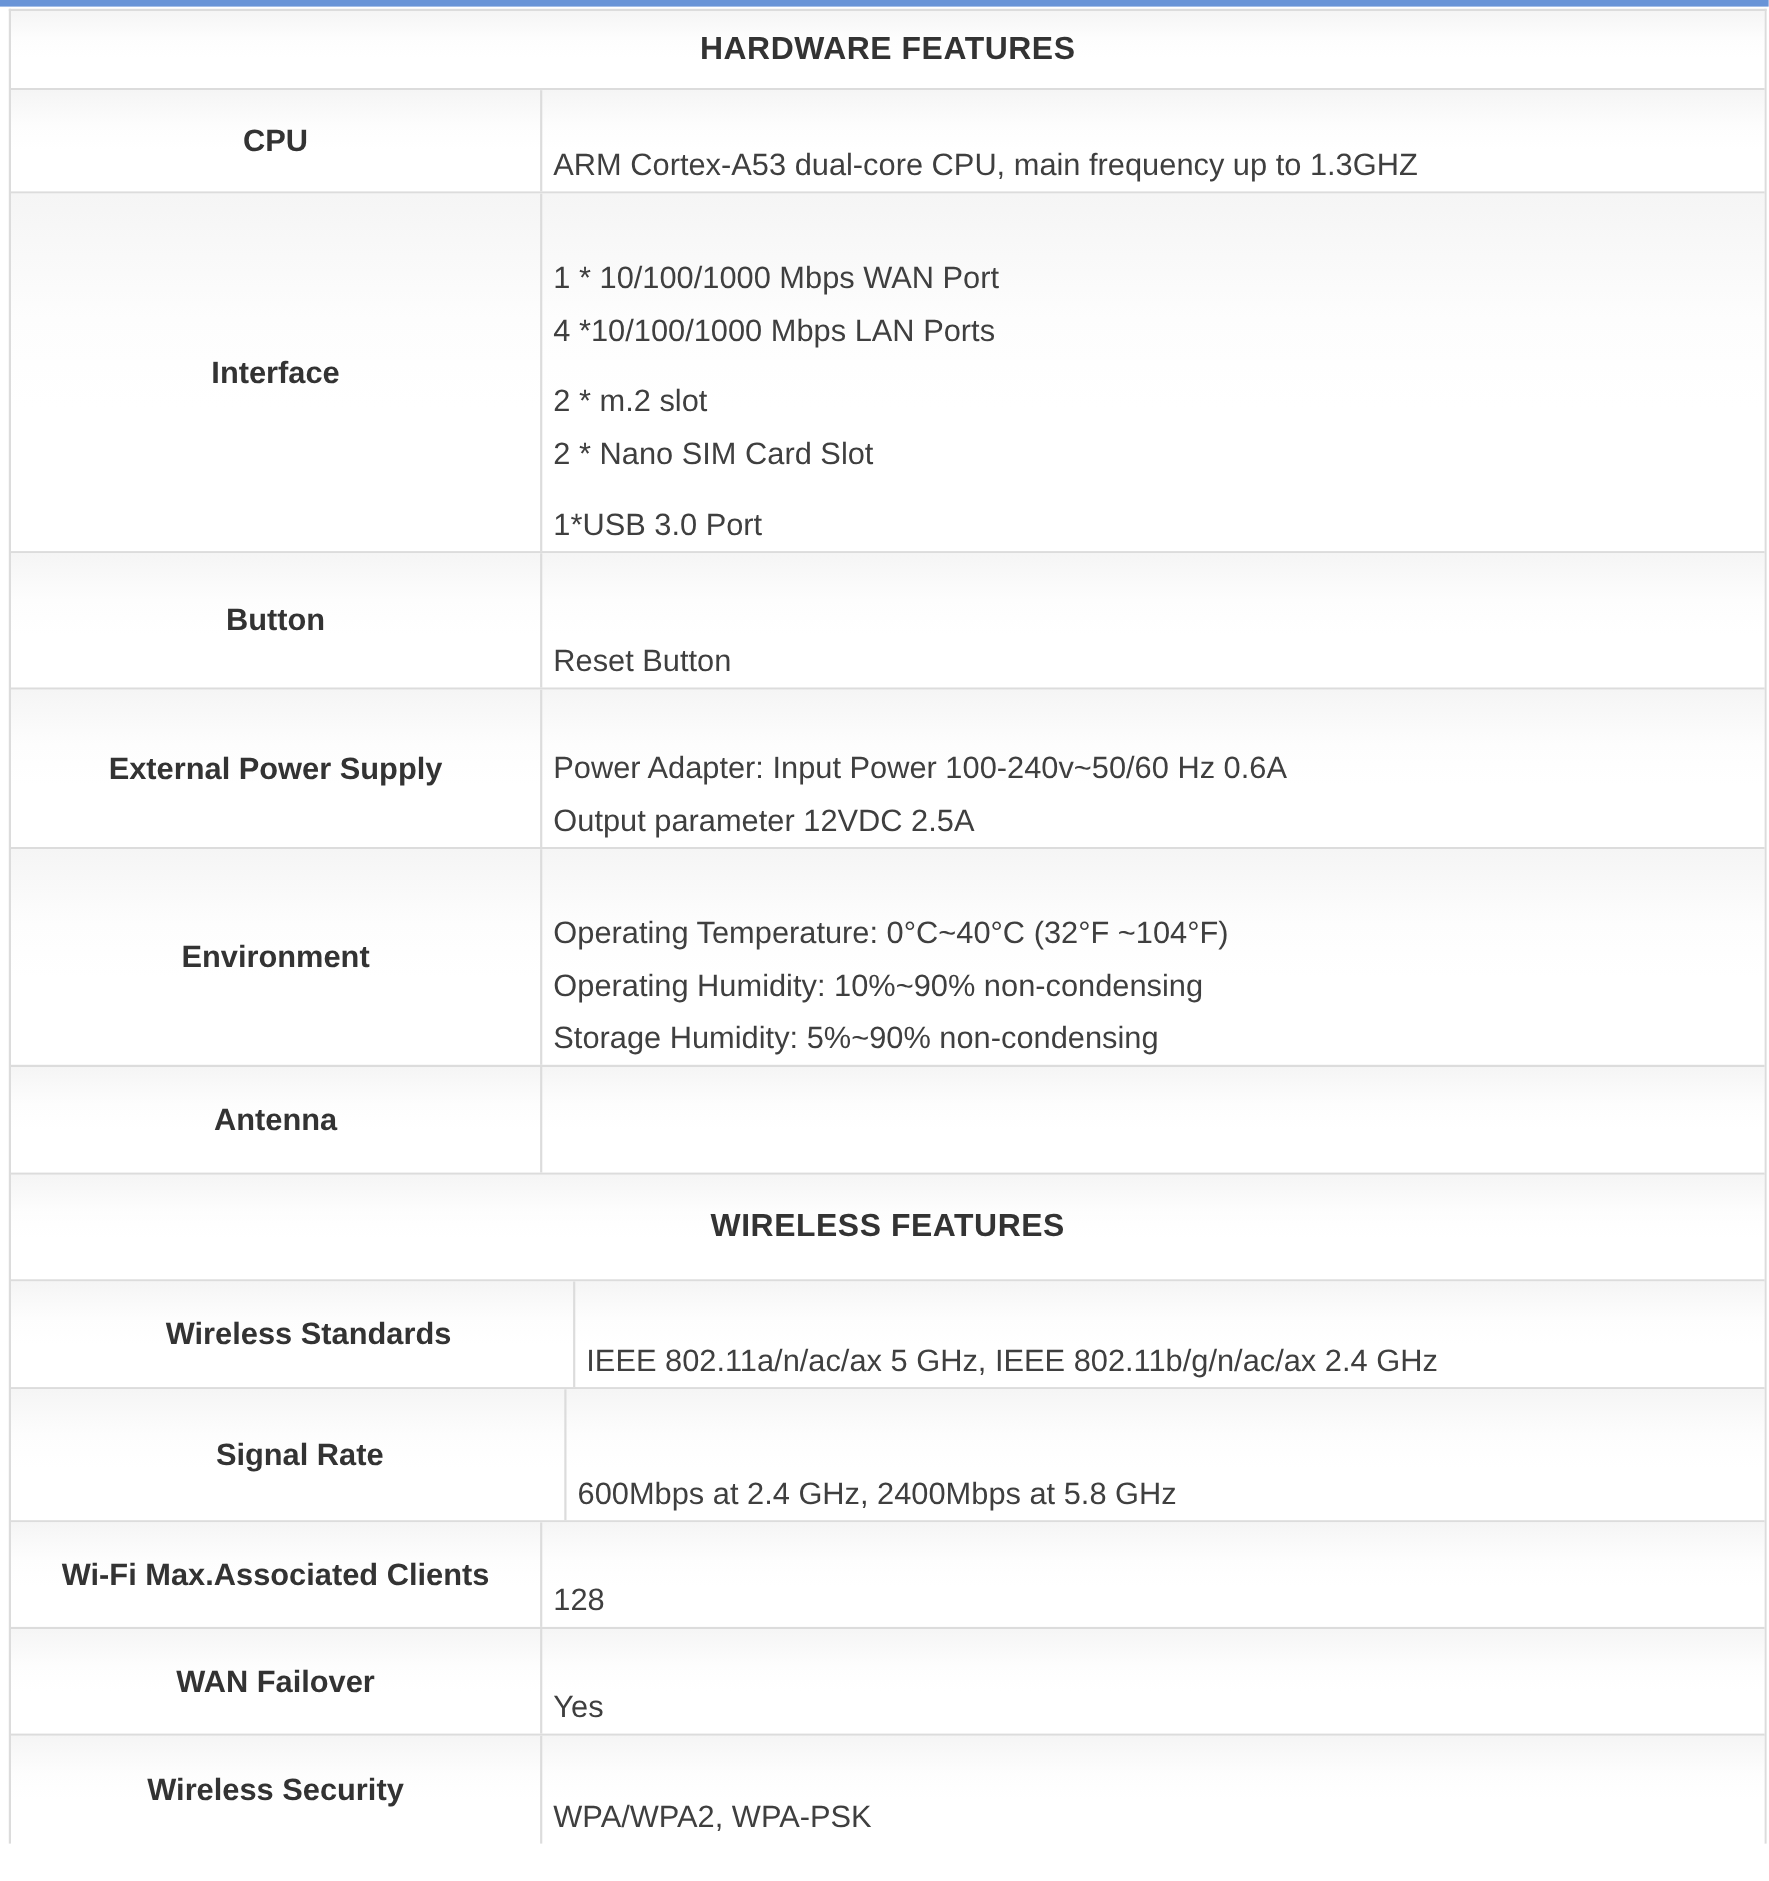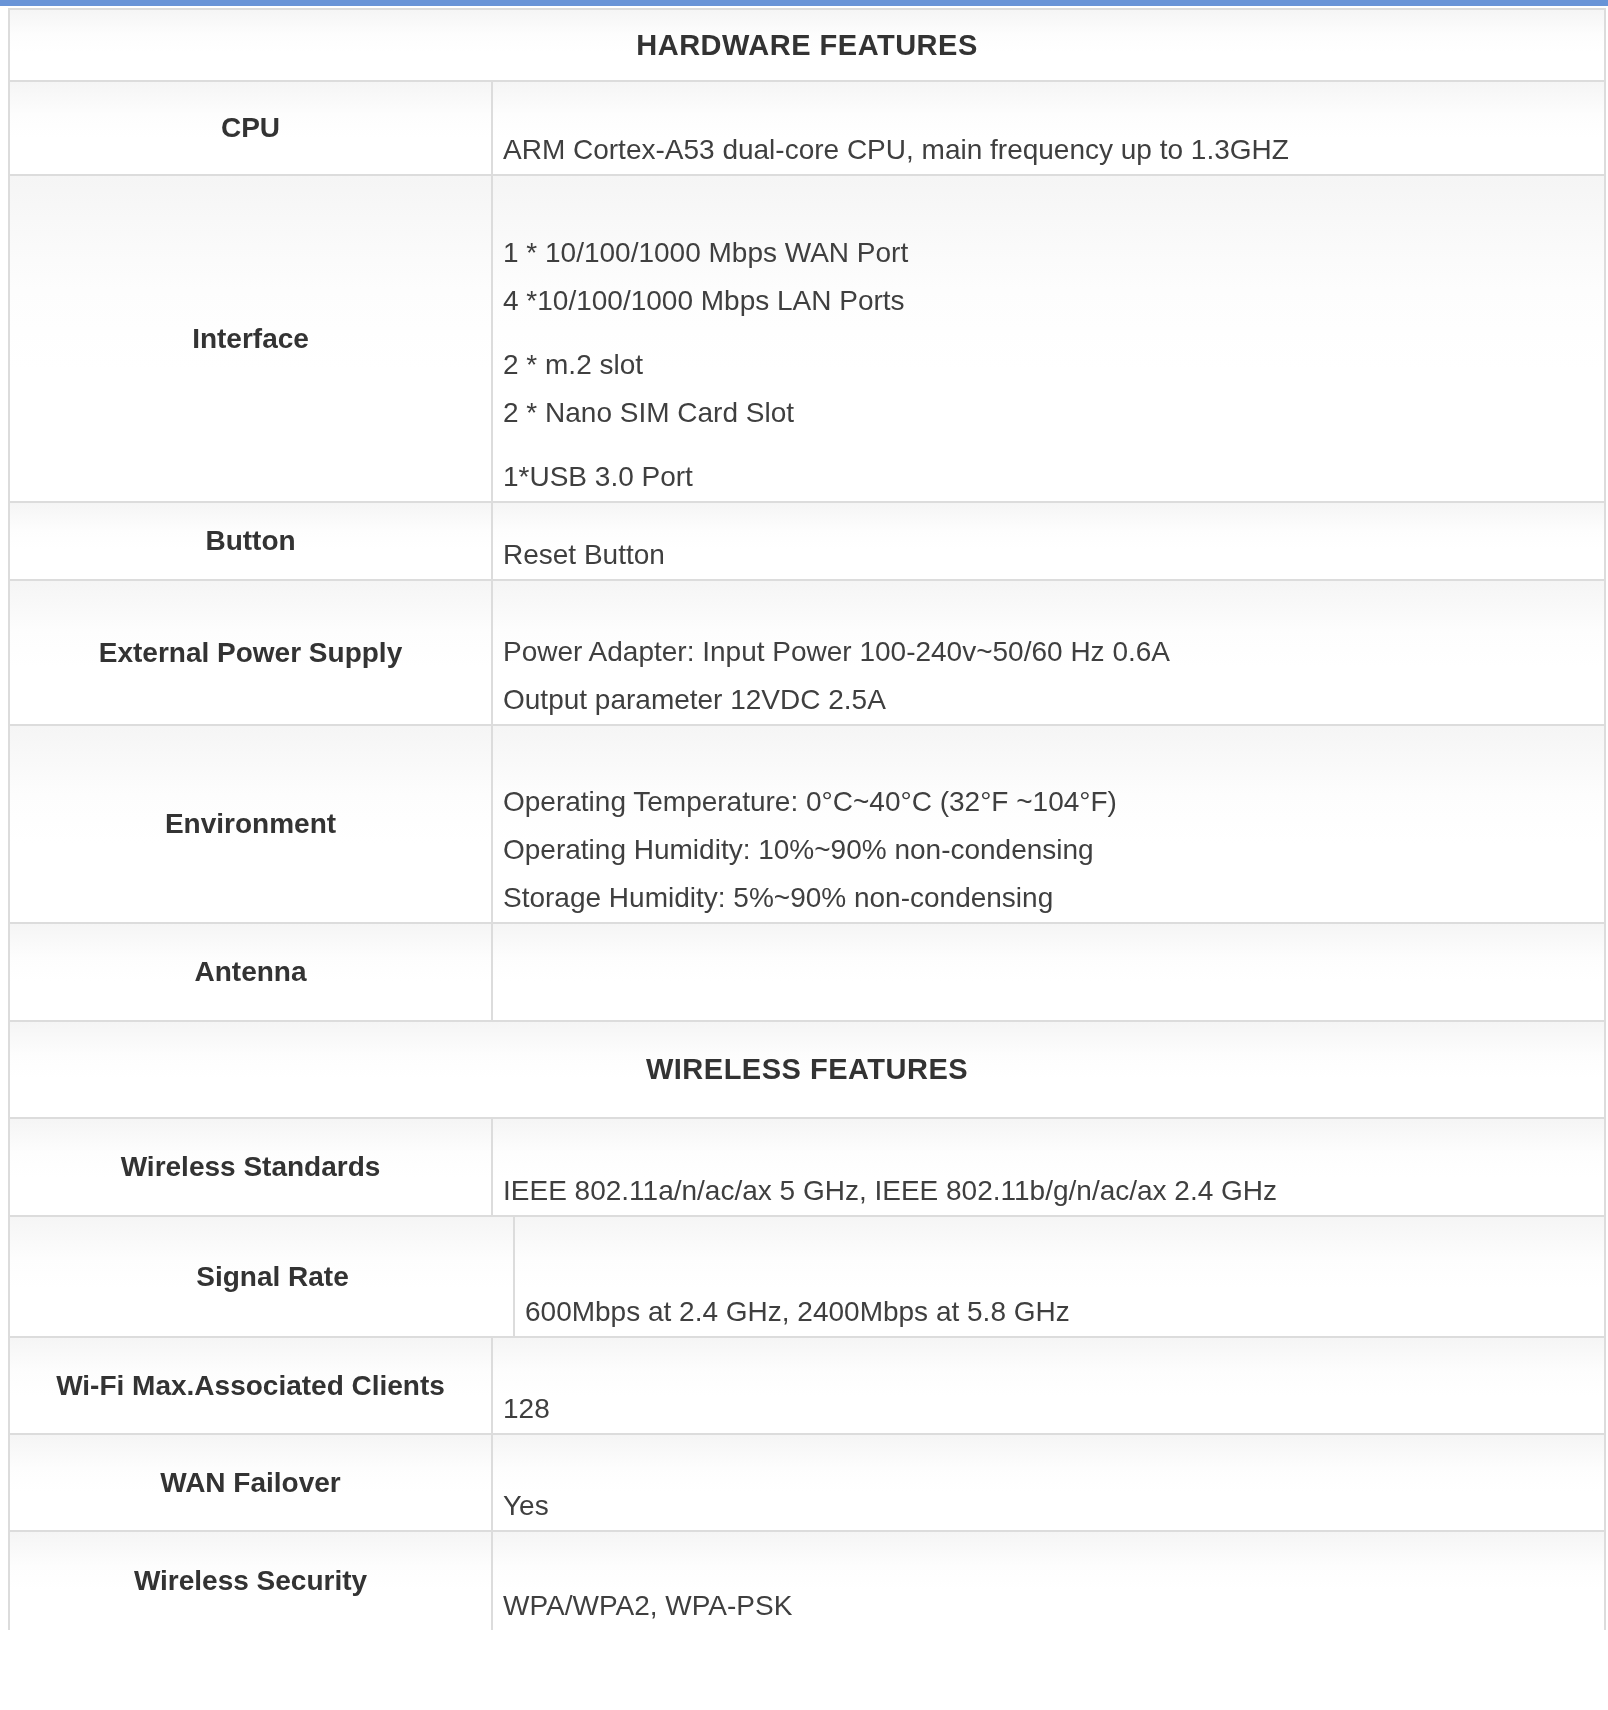--- a/index.html
+++ b/index.html
@@ -24,26 +24,26 @@
   }
   .row {
     display: flex;
     border-bottom: 2px solid #dcdcdc;
     background: linear-gradient(180deg, #f5f5f5 0%, #fdfdfd 35%, #ffffff 60%);
   }
   
   .r0  { height: 72px; align-items: center; }
   .r1  { height: 94px; }
   .r2  { height: 327px; }
-  .r3  { height: 78px; }
+  .r3  { height: 124px; }
   .r4  { height: 145px; }
   .r5  { height: 198px; }
   .r6  { height: 98px; }
   .r7  { height: 97px; }
-  .r8  { height: 98px; }
+  .r8  { height: 98px; padding-left: 30px; }
   .r9  { height: 98px; }
   .r10 { height: 121px; padding-left: 22px; }
   .r11 { height: 97px; }
   .r12 { height: 97px; }
   .r13 { height: 98px; border-bottom: none; }
   .cell-section {
     flex: 1;
     display: flex;
     align-items: center;
     justify-content: center;

